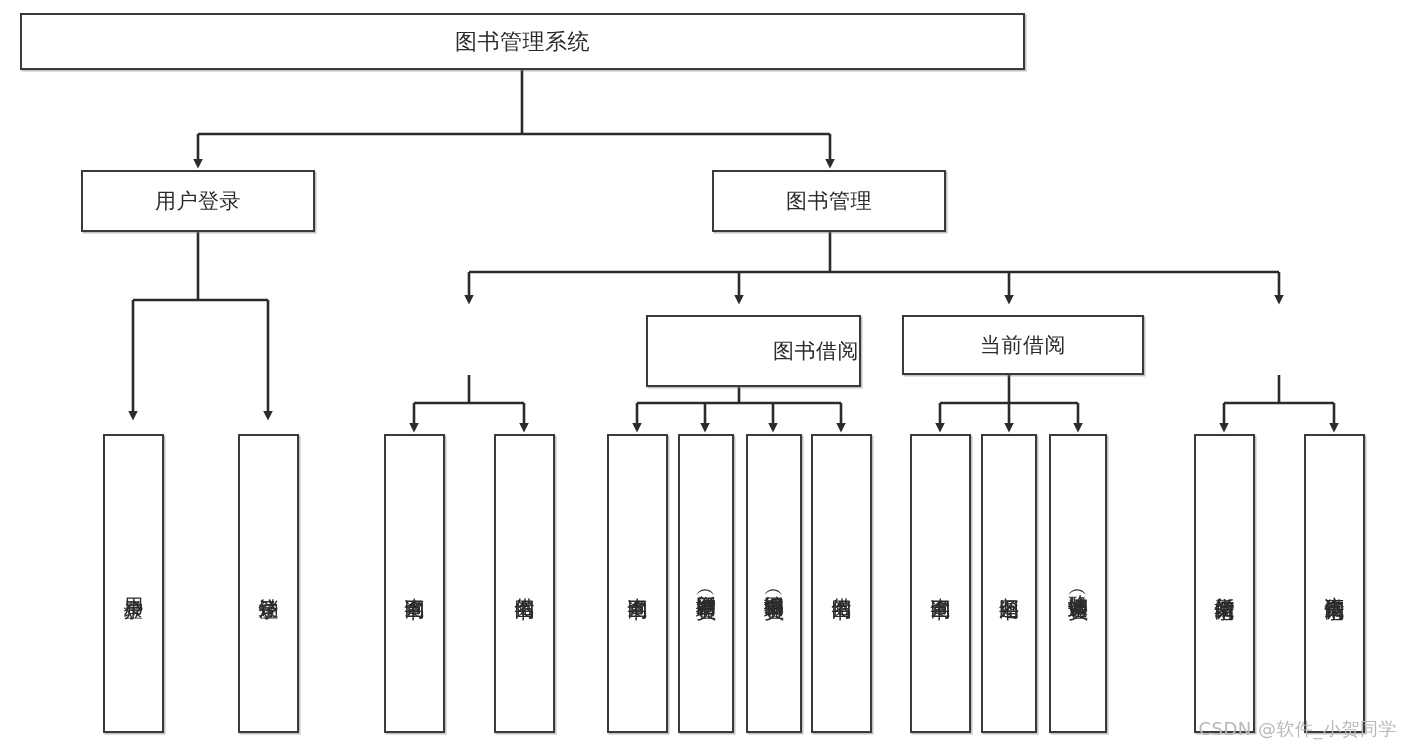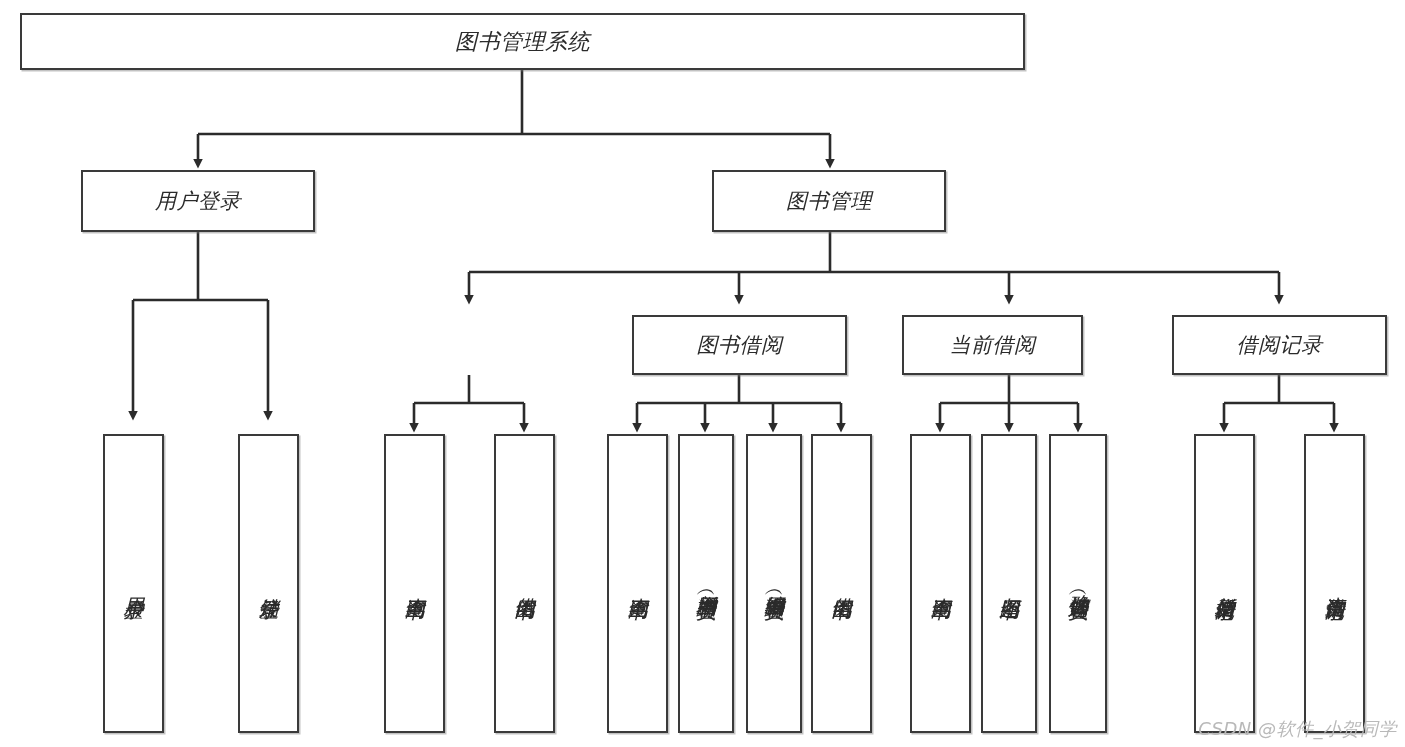--- a/index.html
+++ b/index.html
@@ -11,21 +11,20 @@
     width: 1405px;
     height: 747px;
     font-family: "DejaVu Sans", "Liberation Sans", sans-serif;
     overflow: hidden;
   }
   #diagram-root {
     position: relative;
     width: 1405px;
     height: 747px;
     background: #ffffff;
-    font-style: italic;
   }
   svg.wires {
     position: absolute;
     left: 0;
     top: 0;
     width: 1405px;
     height: 747px;
     pointer-events: none;
   }
   .node {
@@ -134,28 +133,25 @@
     <span class="label">图书管理系统</span>
   </div>
 
   <div class="node h" style="left:81px; top:170px; width:234px; height:62px;">
     <span class="label">用户登录</span>
   </div>
   <div class="node h" style="left:712px; top:170px; width:234px; height:62px;align-items:center;">
     <span class="label">图书管理</span>
   </div>
 
-  <div class="node h" style="left:632px; top:315px; width:215px; height:60px;">
+  <div class="node h" style="left:646px; top:315px; width:215px; height:72px;justify-content:flex-end;">
     <span class="label">图书借阅</span>
   </div>
-  <div class="node h" style="left:902px; top:315px; width:181px; height:60px;">
+  <div class="node h" style="left:902px; top:315px; width:242px; height:60px;">
     <span class="label">当前借阅</span>
-  </div>
-  <div class="node h" style="left:1172px; top:315px; width:215px; height:60px;">
-    <span class="label">借阅记录</span>
   </div>
 
   <div class="node v" style="left:103px; top:434px; width:61px; height:299px;">
     <span class="label">用户登录</span>
   </div>
   <div class="node v" style="left:238px; top:434px; width:61px; height:299px;">
     <span class="label">注销登录</span>
   </div>
 
   <div class="node v" style="left:384px; top:434px; width:61px; height:299px;">

